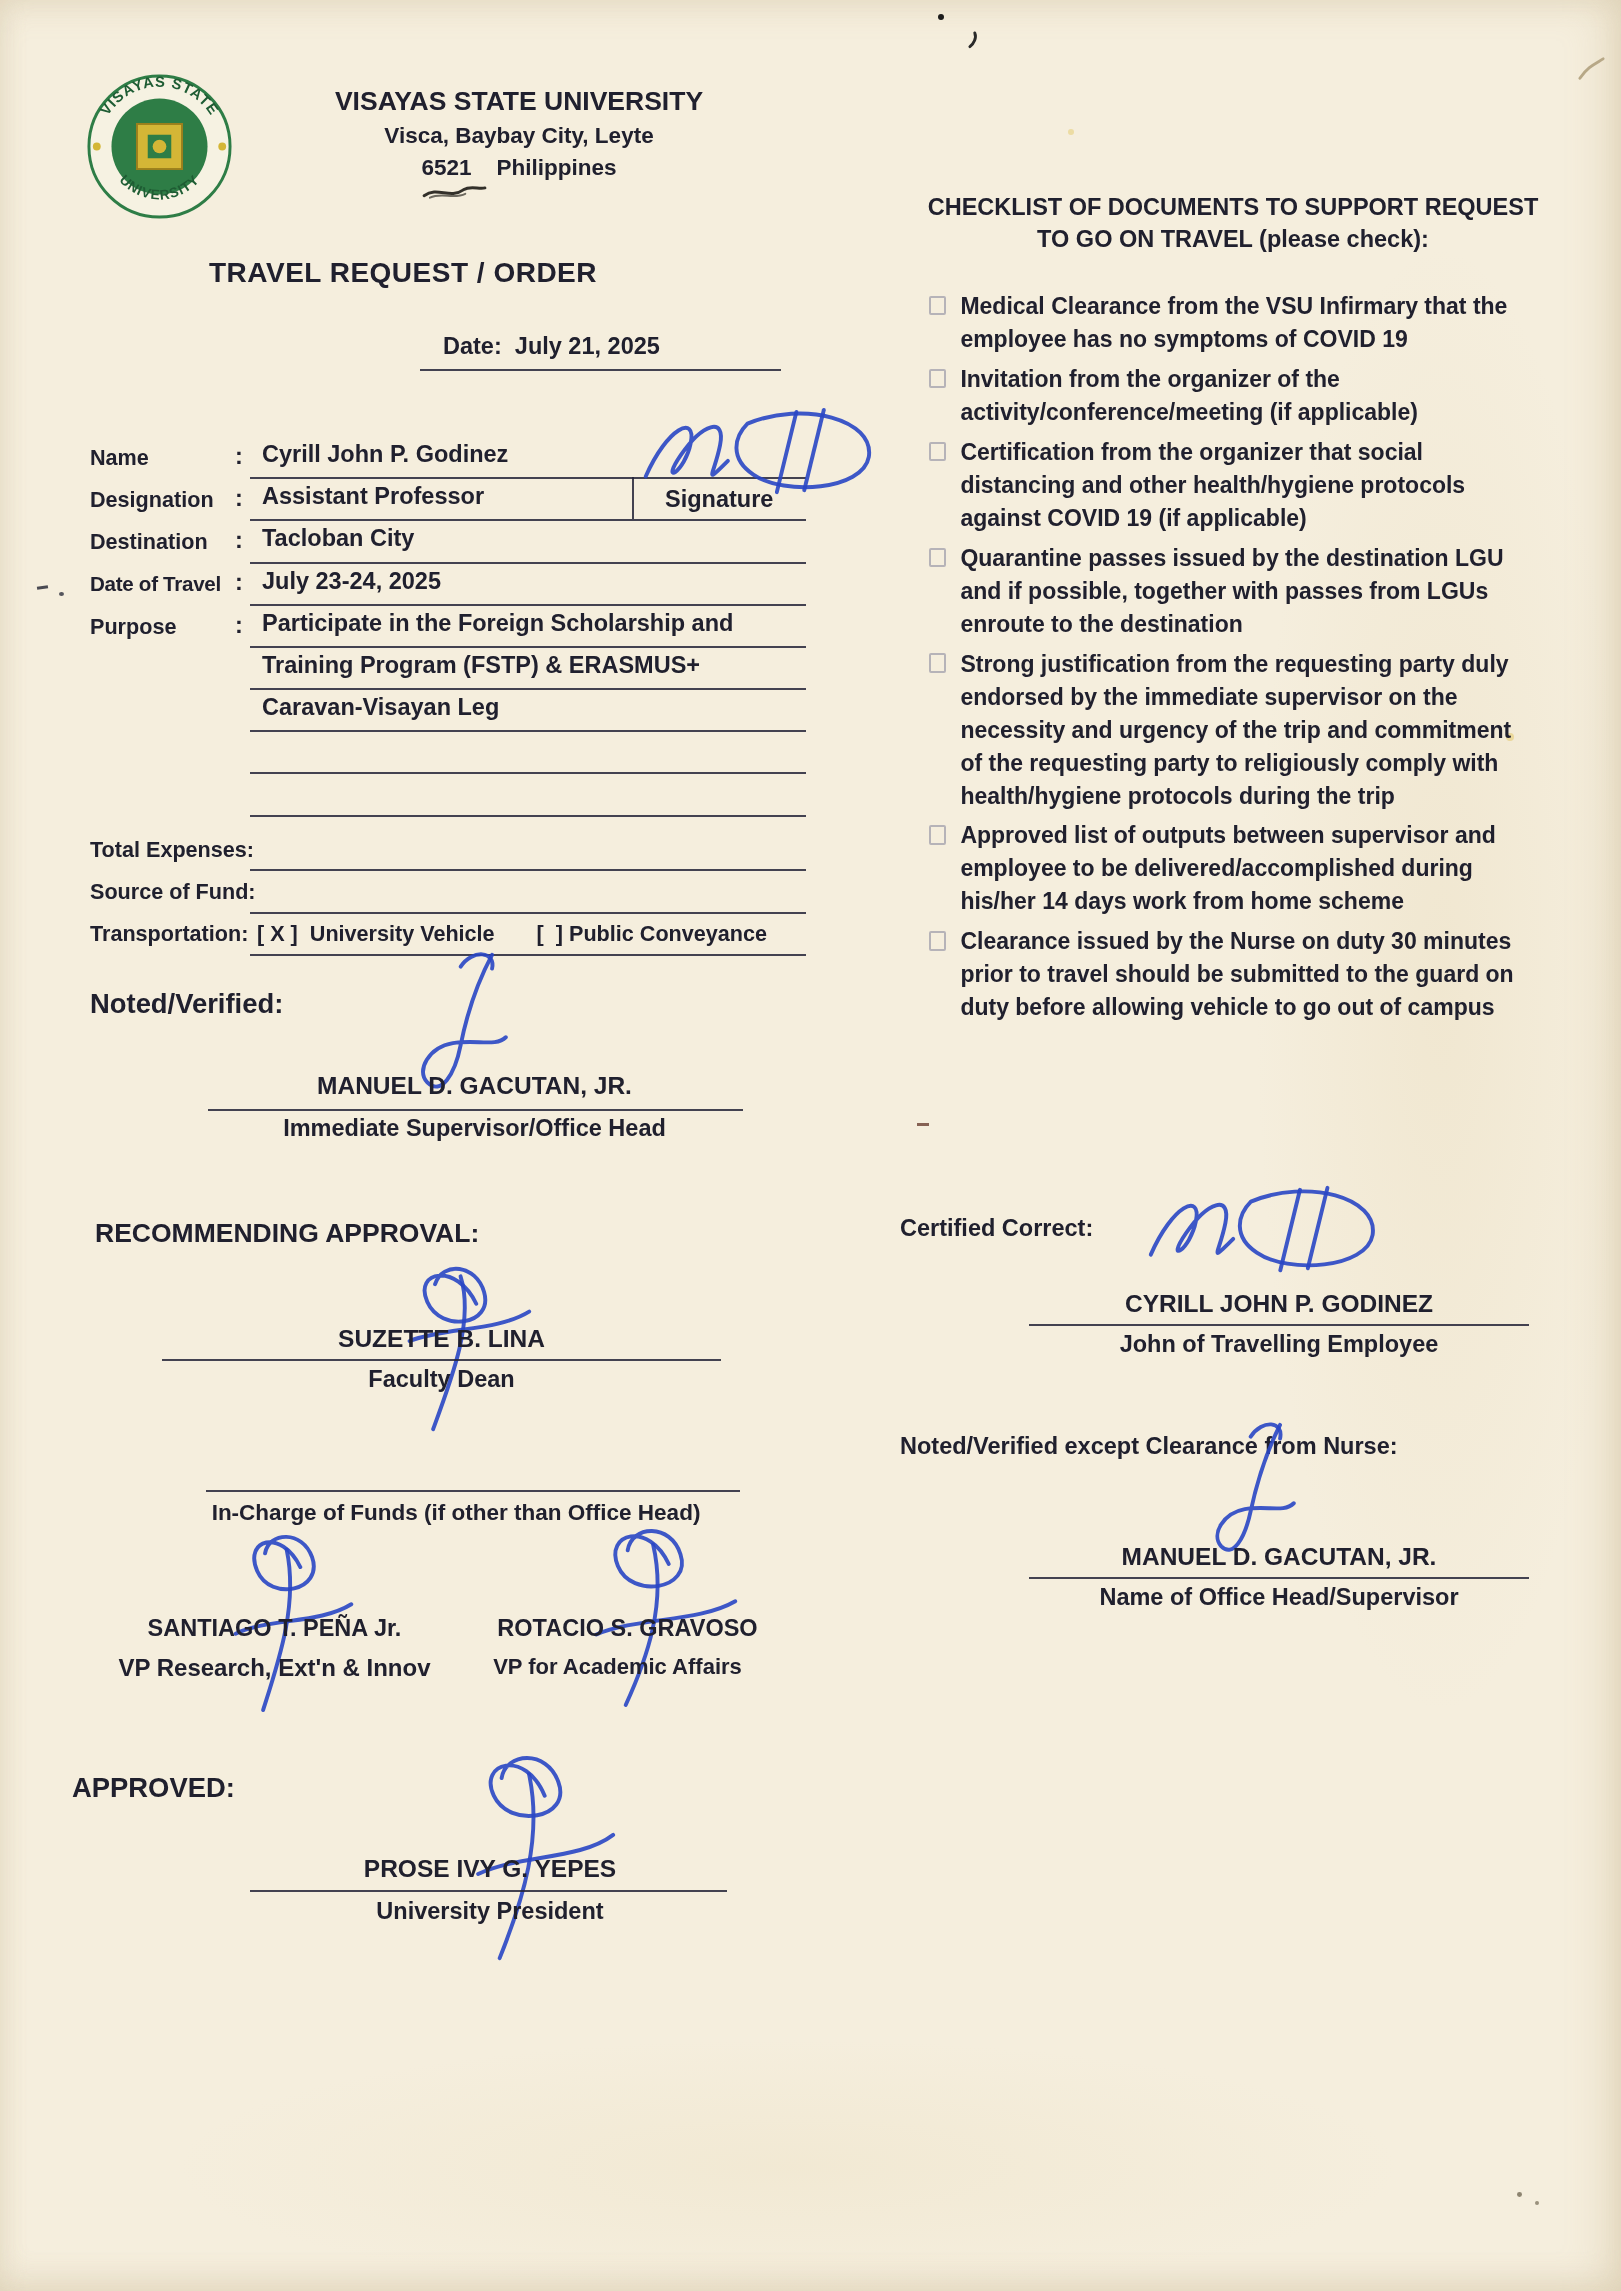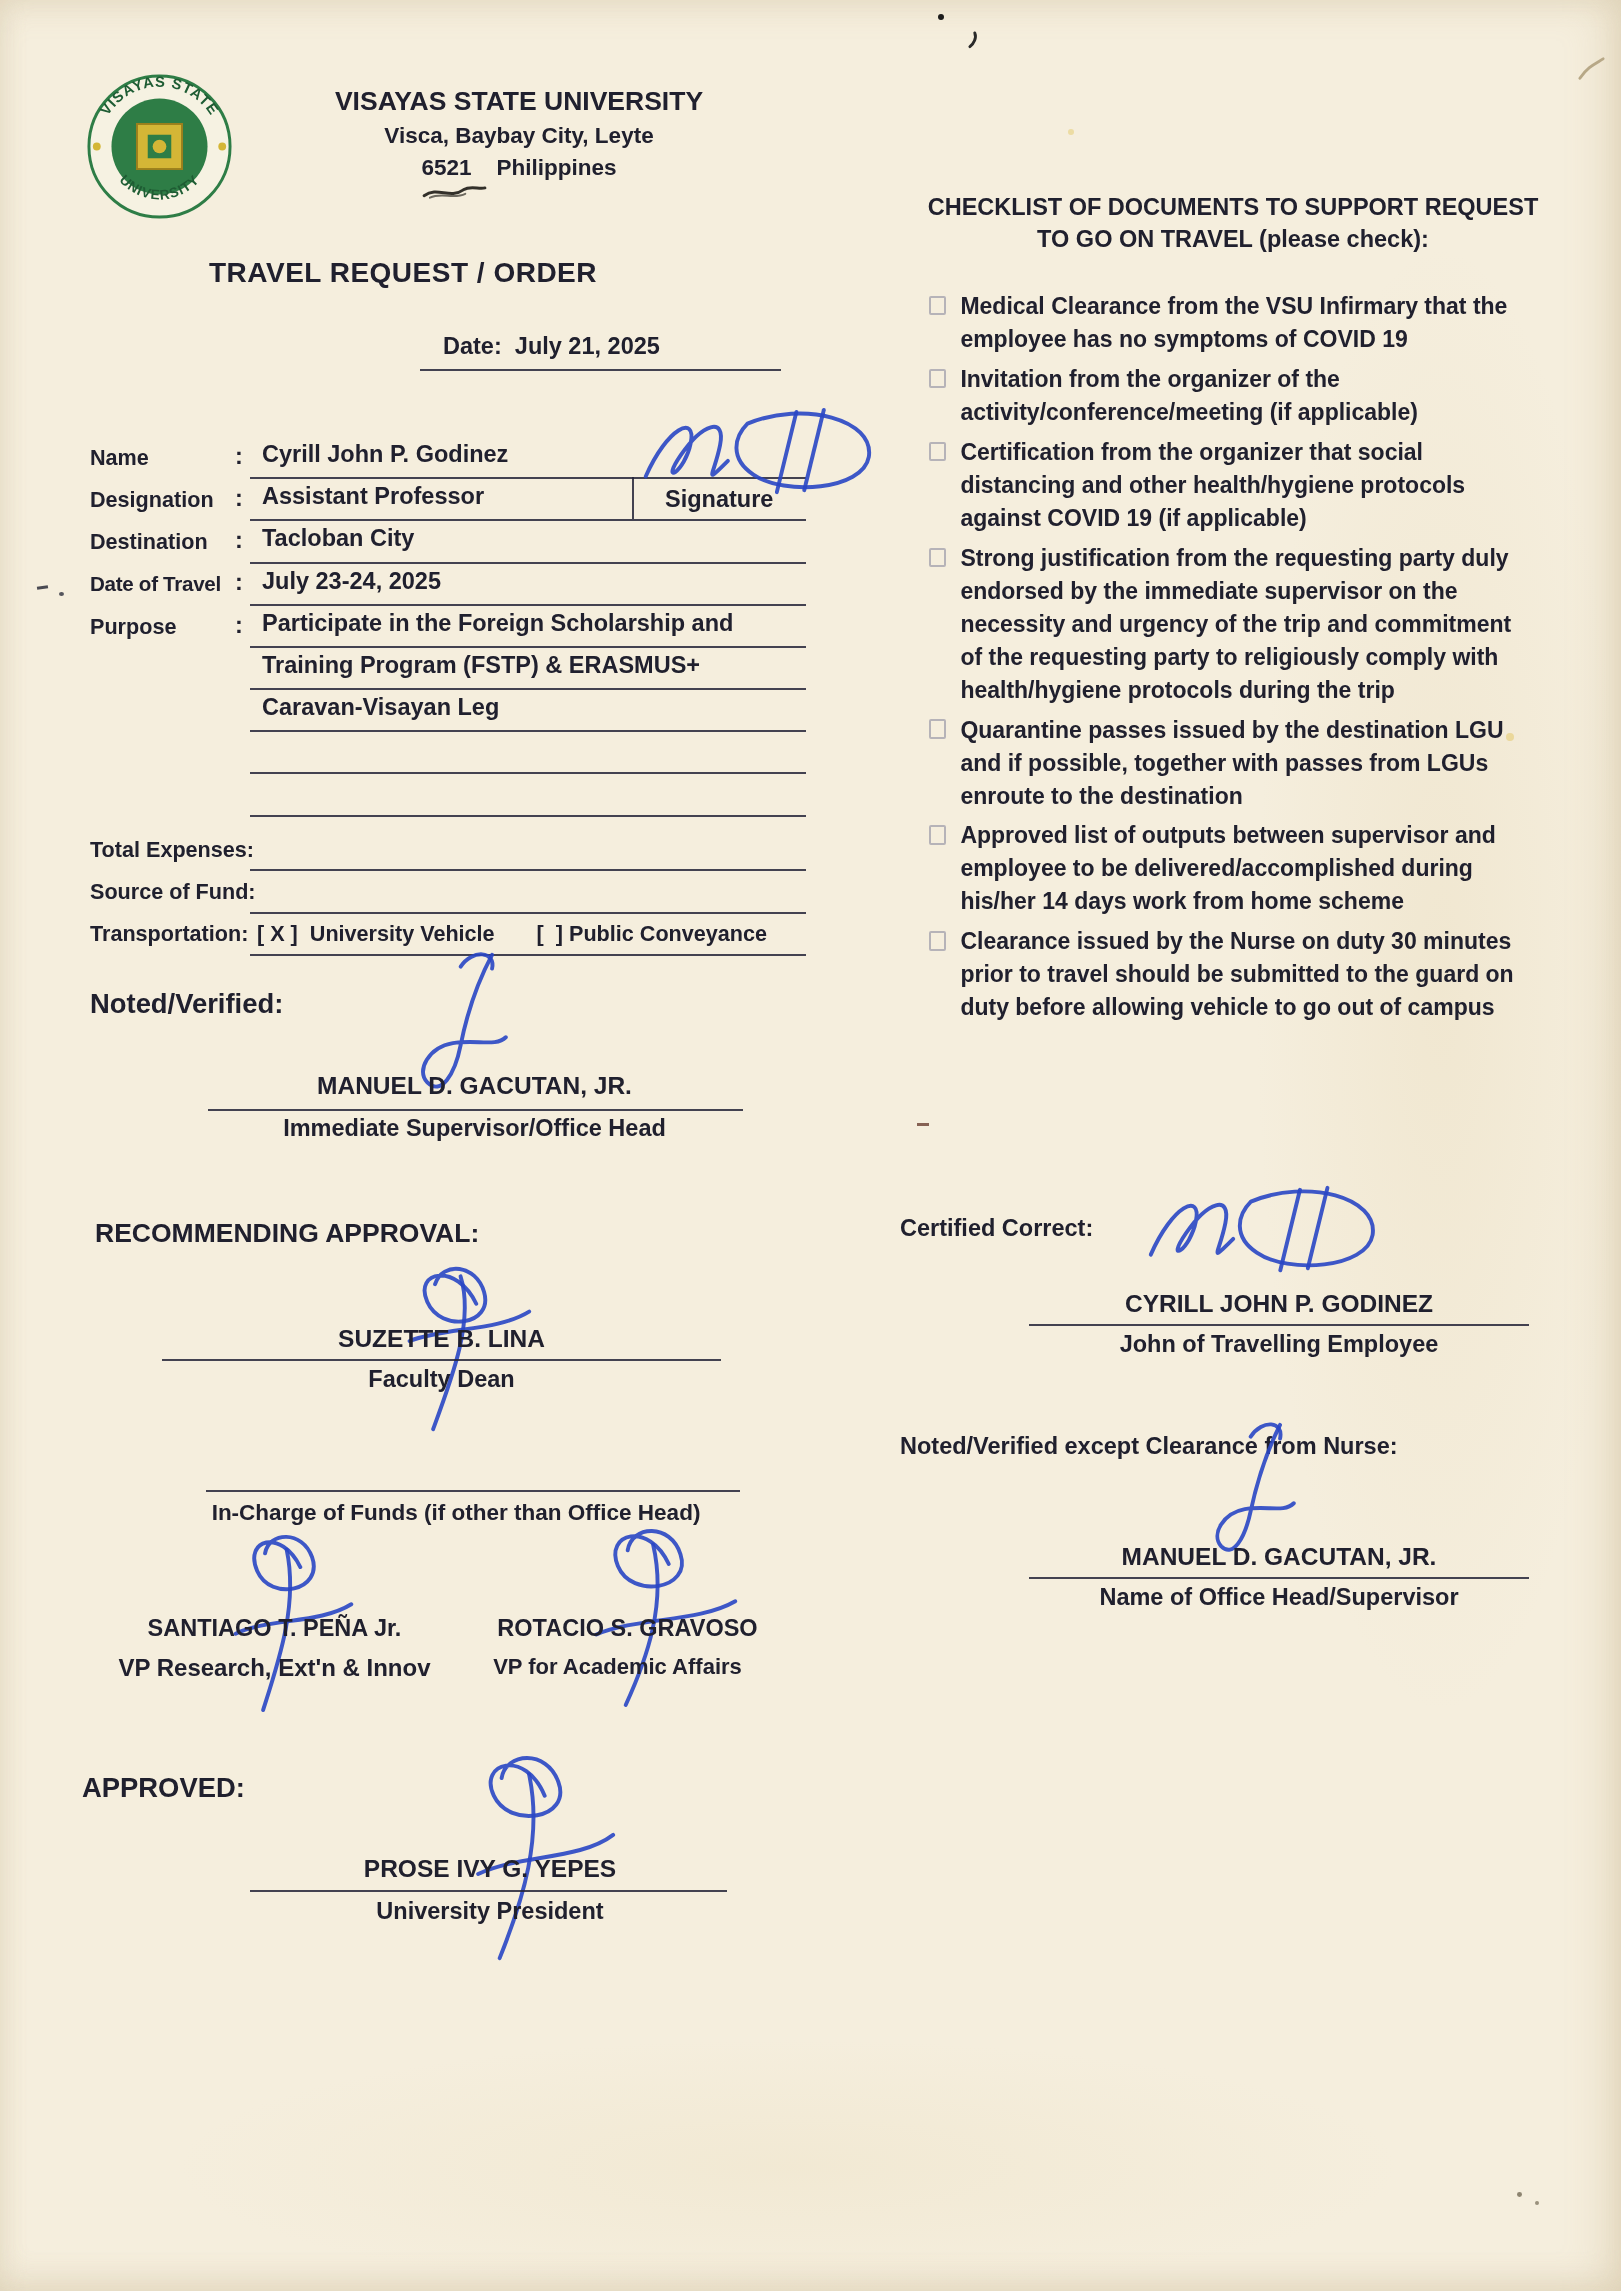--- a/index.html
+++ b/index.html
@@ -152,21 +152,21 @@
   <svg class="abs sig" style="left:567px;top:1509px" width="181" height="206" viewBox="0 0 185 210">
     <path d="M104,56 C84,12 38,24 52,58 C66,92 128,82 116,46 C106,14 66,16 62,42"></path>
     <path d="M88,36 C102,96 82,152 60,200"></path>
     <path d="M30,128 C72,110 134,116 172,94"></path>
   </svg>
   <div class="abs b center fs24" style="left:113px;top:1615px;width:323px">SANTIAGO T. PEÑA Jr.</div>
   <div class="abs b i center" style="left:98px;top:1654px;width:353px;font-size:24px">VP Research, Ext'n &amp; Innov</div>
   <div class="abs b center fs24" style="left:466px;top:1615px;width:323px">ROTACIO S. GRAVOSO</div>
   <div class="abs b i center" style="left:456px;top:1654px;width:323px;font-size:22px">VP for Academic Affairs</div>
 
-  <div class="abs b fs28" style="left:82px;top:1772px">APPROVED:</div>
+  <div class="abs b fs28" style="left:72px;top:1772px">APPROVED:</div>
   <svg class="abs sig" style="left:439px;top:1735px" width="181" height="230" viewBox="0 0 185 235">
     <path d="M108,62 C88,14 40,28 56,62 C72,96 136,86 122,48 C110,14 68,18 64,44"></path>
     <path d="M92,40 C106,104 86,168 62,228"></path>
     <path d="M40,142 C82,122 144,128 178,102"></path>
   </svg>
   <div class="abs b center fs25" style="left:250px;top:1855px;width:480px">PROSE IVY G. YEPES</div>
   <div class="rule" style="left:250px;top:1890px;width:477px"></div>
   <div class="abs b i center fs24" style="left:250px;top:1898px;width:480px">University President</div>
 
   <div class="abs b center fs24" style="left:907px;top:194px;width:652px">CHECKLIST OF DOCUMENTS TO SUPPORT REQUEST</div>
@@ -180,25 +180,25 @@
     <div class="chk-item">
         <span class="chkbox"></span>
         <span class="chk-text">Invitation from the organizer of the activity/conference/meeting (if applicable)</span>
       </div>
     <div class="chk-item">
         <span class="chkbox"></span>
         <span class="chk-text">Certification from the organizer that social distancing and other health/hygiene protocols against COVID 19 (if applicable)</span>
       </div>
     <div class="chk-item">
         <span class="chkbox"></span>
+        <span class="chk-text">Quarantine passes issued by the destination LGU and if possible, together with passes from LGUs enroute to the destination</span>
+      </div>
+    <div class="chk-item">
+        <span class="chkbox"></span>
         <span class="chk-text">Strong justification from the requesting party duly endorsed by the immediate supervisor on the necessity and urgency of the trip and commitment of the requesting party to religiously comply with health/hygiene protocols during the trip</span>
-      </div>
-    <div class="chk-item">
-        <span class="chkbox"></span>
-        <span class="chk-text">Quarantine passes issued by the destination LGU and if possible, together with passes from LGUs enroute to the destination</span>
       </div>
     <div class="chk-item">
         <span class="chkbox"></span>
         <span class="chk-text">Approved list of outputs between supervisor and employee to be delivered/accomplished during his/her 14 days work from home scheme</span>
       </div>
     <div class="chk-item">
         <span class="chkbox"></span>
         <span class="chk-text">Clearance issued by the Nurse on duty 30 minutes prior to travel should be submitted to the guard on duty before allowing vehicle to go out of campus</span>
       </div>
   </div>

